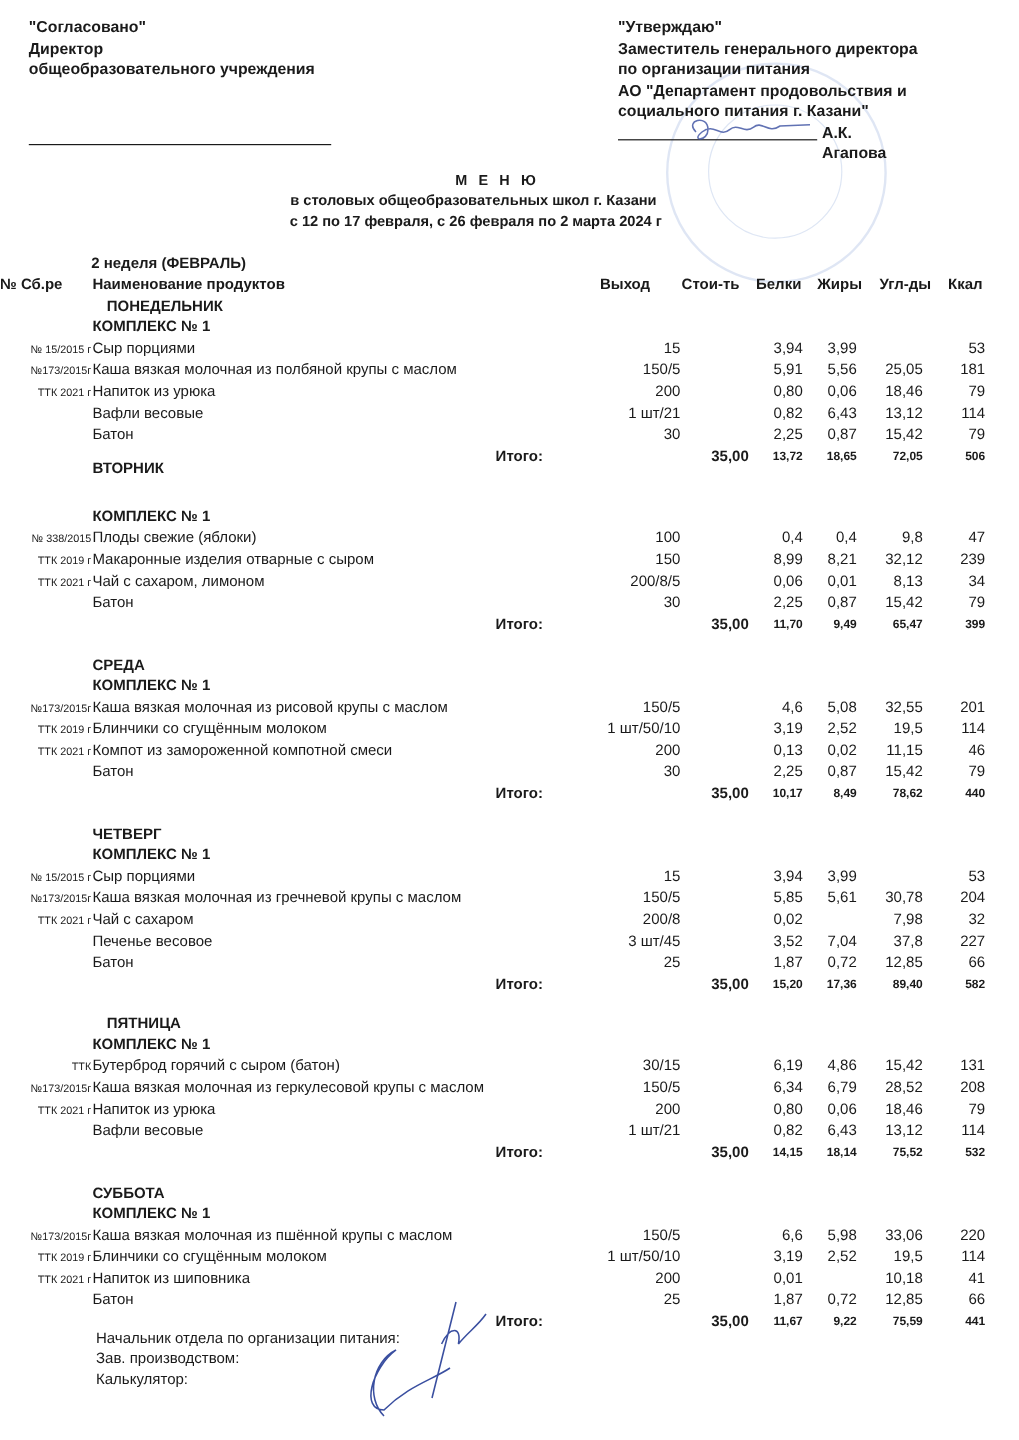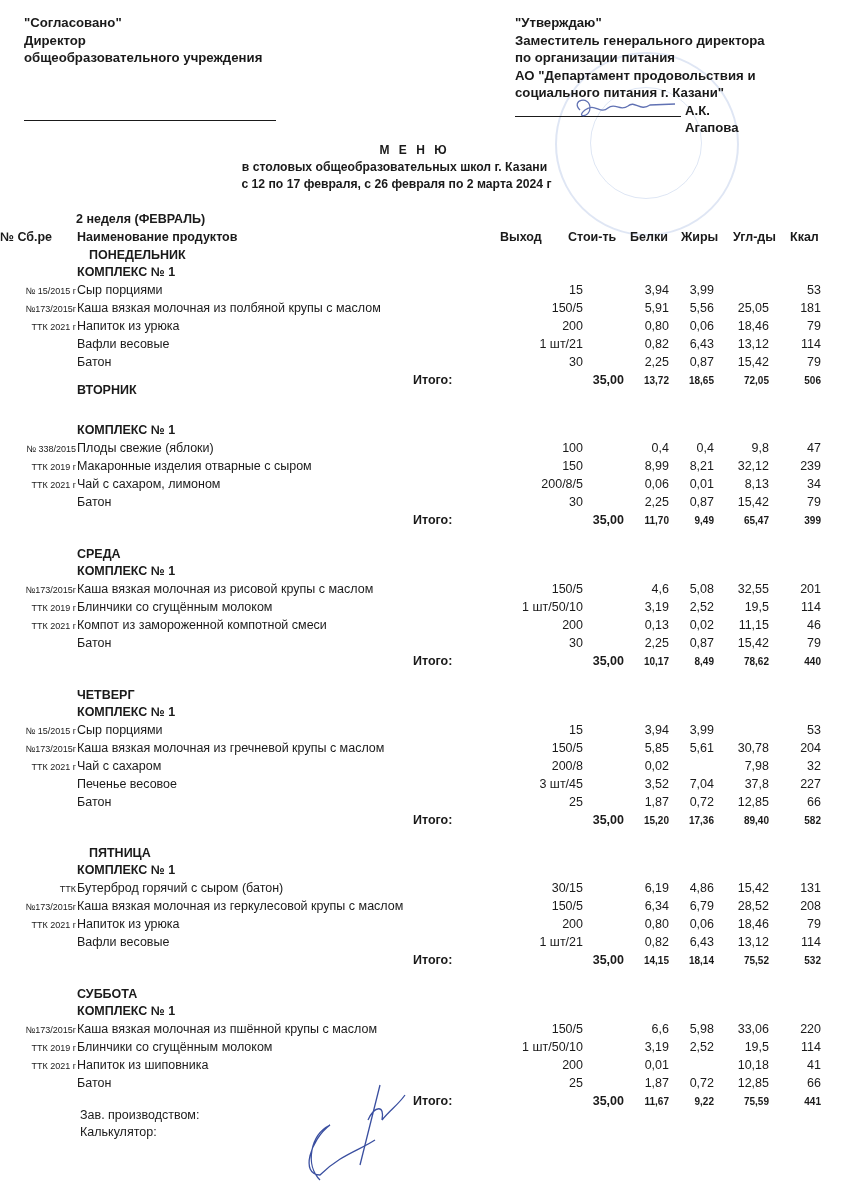--- a/index.html
+++ b/index.html
@@ -15,21 +15,21 @@
   .title { left: 0; width: 849px; text-align: center; font-weight: bold; }
   .title1 { top: 143px; font-size: 12px; letter-spacing: 3px; left: -10px; }
   .title2 { top: 160px; font-size: 12.2px; left: -30px; }
   .title3 { top: 177px; font-size: 12.2px; left: -28px; }
   .week { left: 56px; top: 212px; font-size: 12.5px; font-weight: bold; margin-left: 20px; }
   .colhdr { top: 230px; font-size: 12.5px; font-weight: bold; }
   .row { position: absolute; left: 0; width: 849px; height: 18px; font-size: 12.5px; }
   .row span { position: absolute; top: 0; white-space: nowrap; }
   .code { right: 773px; font-size: 9px; top: 3px !important; text-align: right; }
   .name { left: 77px; }
-  .out { right: 266px; text-align: center; }
+  .out { right: 282px; text-align: center; }
   .cost { right: 225px; text-align: right; }
   .b { right: 180px; text-align: right; }
   .z { right: 135px; text-align: right; }
   .u { right: 80px; text-align: right; }
   .k { right: 28px; text-align: right; }
   .day-name, .complex { position: absolute; left: 77px; font-size: 12.5px; font-weight: bold; }
   .total .label { left: 413px; font-weight: bold; }
   .total .cost { font-weight: bold; text-align: right; }
   .total .b, .total .z, .total .u, .total .k { font-weight: bold; font-size: 10px; top: 2px; }
   .footer { left: 80px; font-size: 12.5px; line-height: 17px; }
@@ -373,19 +373,20 @@
       <span class="label">Итого:</span>
       <span class="cost">35,00</span>
       <span class="b">11,67</span>
       <span class="z">9,22</span>
       <span class="u">75,59</span>
       <span class="k">441</span>
     </div>
   </div>
 
 <div class="abs footer" style="top:1107px;">
+  <div>Начальник отдела по организации питания:</div>
   <div>Зав. производством:</div>
   <div>Калькулятор:</div>
 </div>
 <svg class="abs" style="left:250px; top:1065px;" width="160" height="130">
   <path d="M70 115 C 55 100, 60 70, 80 60 C 60 75, 50 110, 70 110 C 90 90, 110 85, 125 75" stroke="#3a4fa0" stroke-width="1.3" fill="none"></path>
   <path d="M110 100 L 130 20 M 118 55 C 125 40, 135 40, 132 55 C 140 45, 148 40, 155 30" stroke="#3a4fa0" stroke-width="1.3" fill="none"></path>
 </svg>
 
 </body></html>

